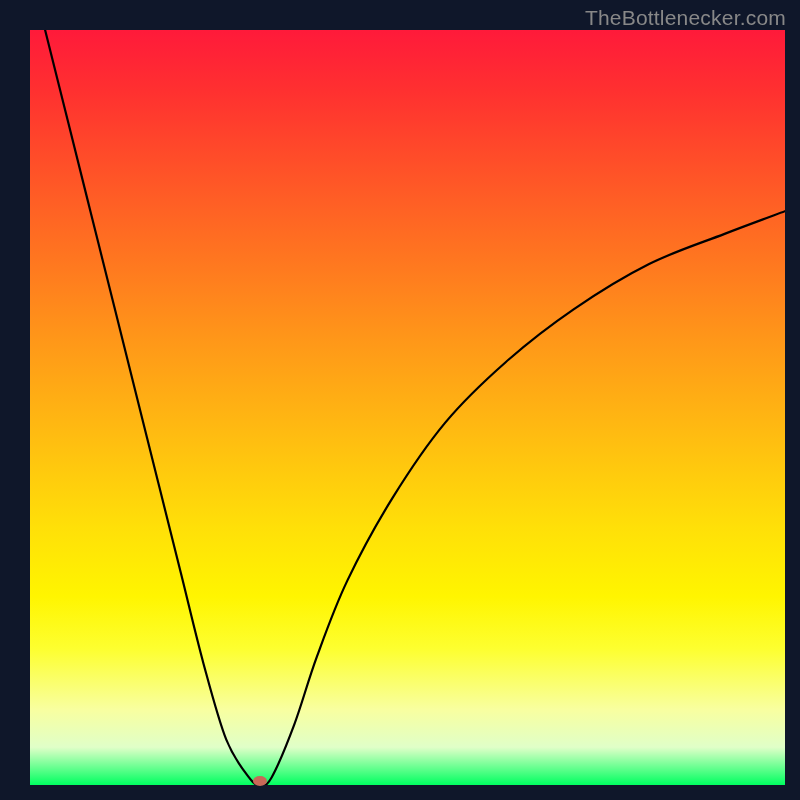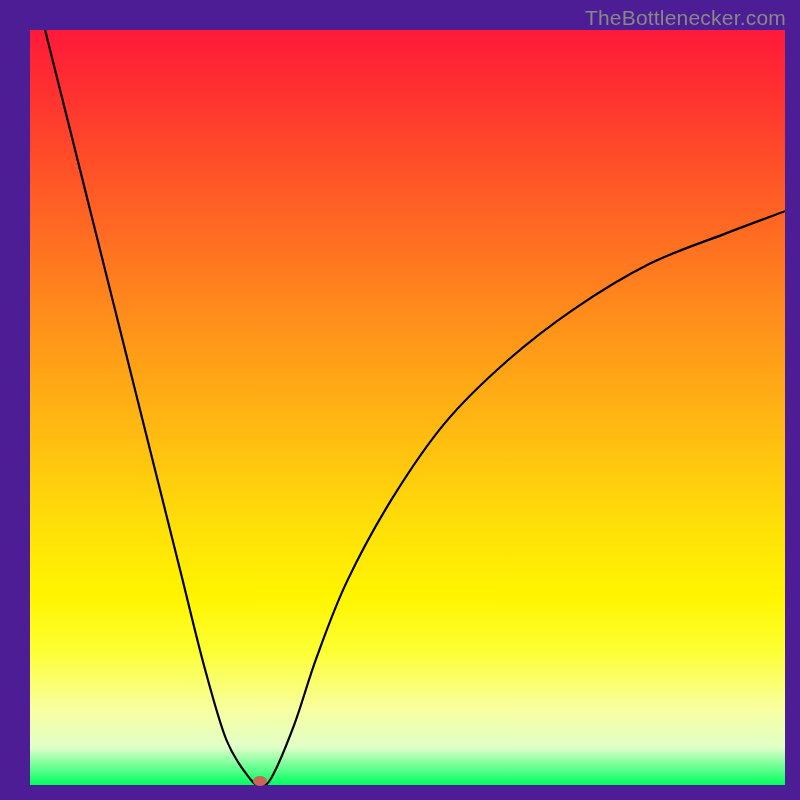--- a/index.html
+++ b/index.html
@@ -1,21 +1,21 @@
 <!DOCTYPE html>
 <html><head>
 <meta charset="utf-8">
 <style>
   * { margin: 0; padding: 0; box-sizing: border-box; }
   html, body { width: 800px; height: 800px; overflow: hidden; background: #000; }
   .chart-container {
     position: relative;
     width: 800px;
     height: 800px;
-    background: #4c1d95;
+    background: #0f172a;
   }
   .plot-area {
     position: absolute;
     left: 30px;
     top: 30px;
     width: 755px;
     height: 755px;
     background: linear-gradient(to bottom,
       #ff1a3a 0%,
       #ff3030 8%,

